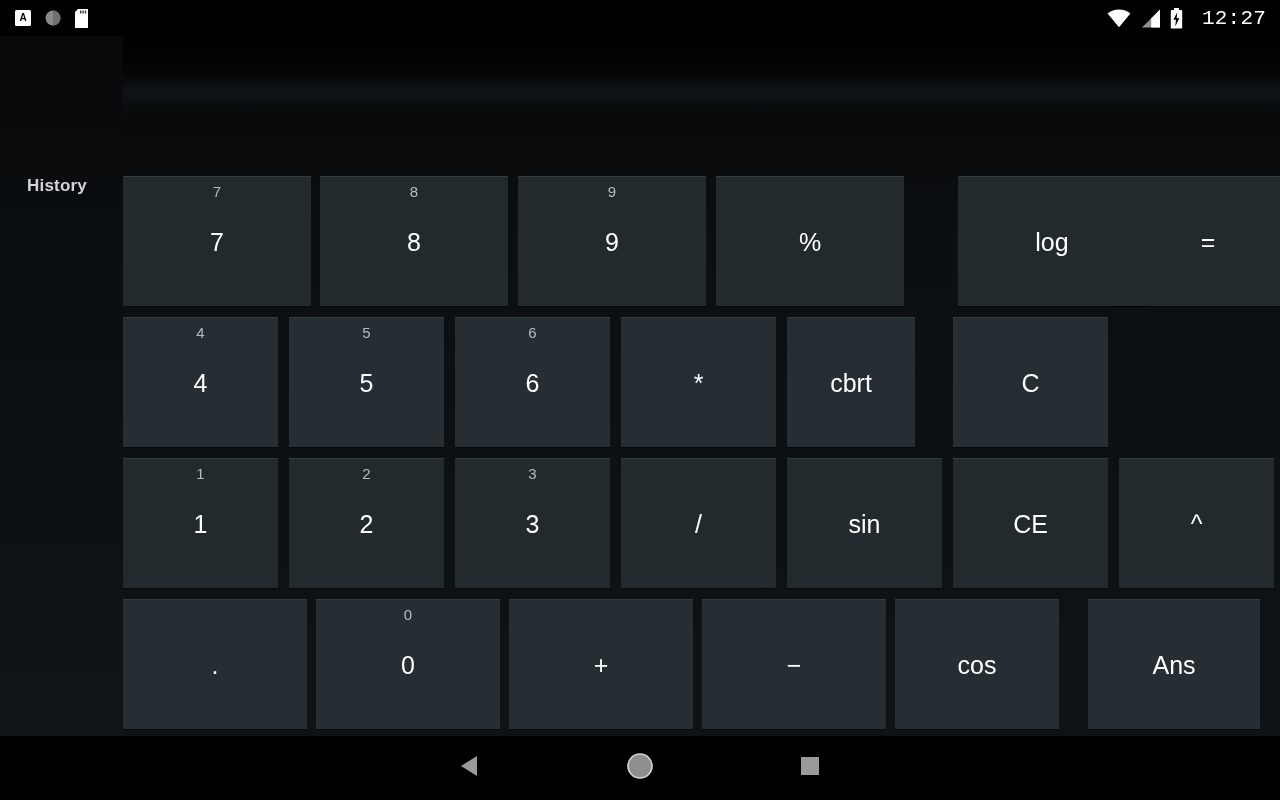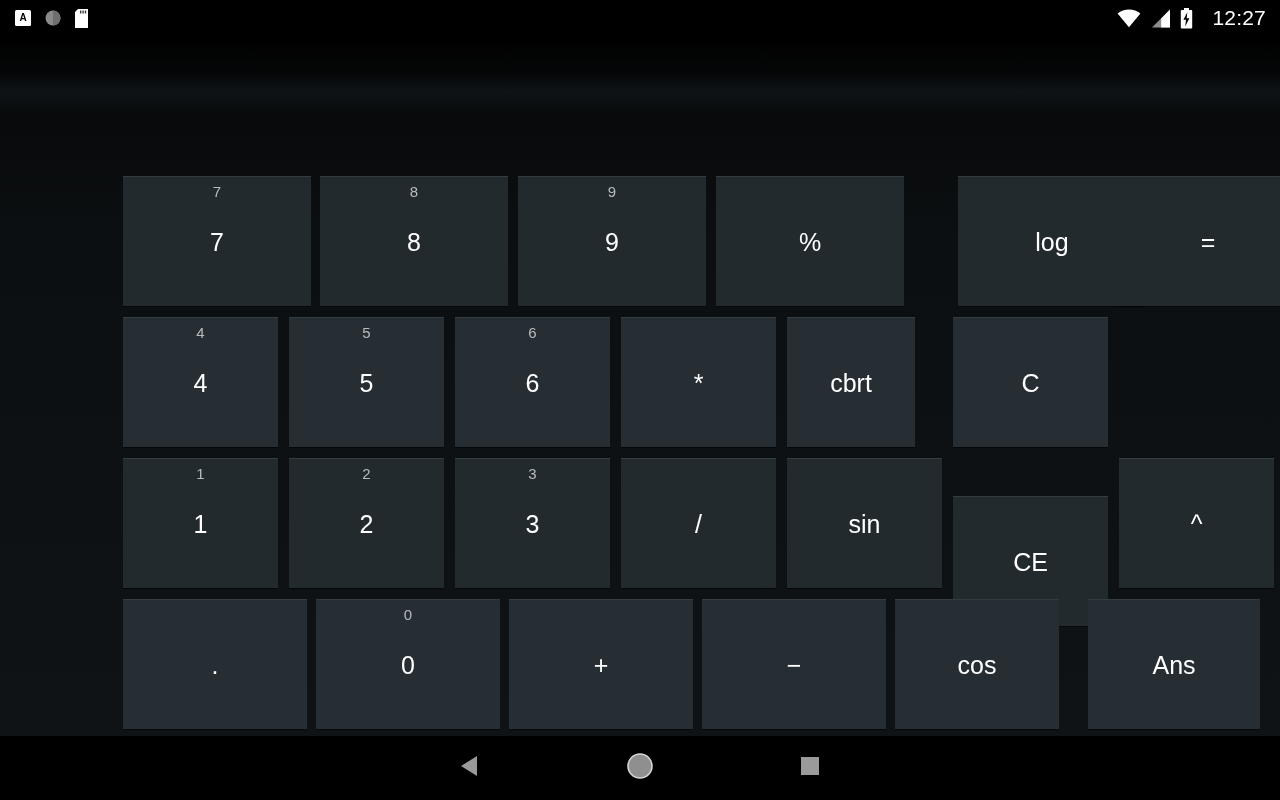--- a/index.html
+++ b/index.html
@@ -47,21 +47,21 @@
   }
   .sb-icon {
     display: block;
     line-height: 0;
   }
   #status-clock {
     color: #ffffff;
     font-size: 21px;
     letter-spacing: 0.2px;
     margin-left: 10px;
-    font-family: Liberation Sans, sans-serif;
+    font-family: Liberation Mono, monospace;
   }
 
   
   #app-body {
     position: absolute;
     left: 0; top: 36px;
     width: 1280px;
     height: 700px;
     background: #0b0d0f;
     background: linear-gradient(180deg, #000000 0%, #07090a 8%, #0c0f11 28%, #0f1316 100%);
@@ -229,20 +229,23 @@
       <span id="status-clock">12:27</span>
     </div>
   </div>
 
   <div id="app-body">
 
     <div id="display-strip">
       <div id="display-text"></div>
     </div>
 
+    <div id="history-rail">
+      <div id="history-label">History</div>
+    </div>
 
     <div id="keypad">
         <div class="key-row" style="top: 140px; left: 0px; width: 1280px;">
           <div class="key" style="left: 123px; width: 188px;">
             <div class="key-hint">7</div>
             <div class="key-main">7</div>
           </div>
           <div class="key" style="left: 320px; width: 188px;">
             <div class="key-hint">8</div>
             <div class="key-main">8</div>
@@ -296,21 +299,21 @@
           <div class="key" style="left: 455px; width: 155px;">
             <div class="key-hint">3</div>
             <div class="key-main">3</div>
           </div>
           <div class="key" style="left: 621px; width: 155px;">
             <div class="key-main">/</div>
           </div>
           <div class="key" style="left: 787px; width: 155px; padding-left: 38px;">
             <div class="key-main">sin</div>
           </div>
-          <div class="key" style="left: 953px; width: 155px; margin-top: 38px;">
+          <div class="key" style="left: 953px; width: 155px;">
             <div class="key-main">CE</div>
           </div>
           <div class="key" style="left: 1119px; width: 155px;">
             <div class="key-main">^</div>
           </div>
         </div>
         <div class="key-row" style="top: 563px; left: 0px; width: 1280px;">
           <div class="key alt" style="left: 123px; width: 184px;">
             <div class="key-main">.</div>
           </div>

